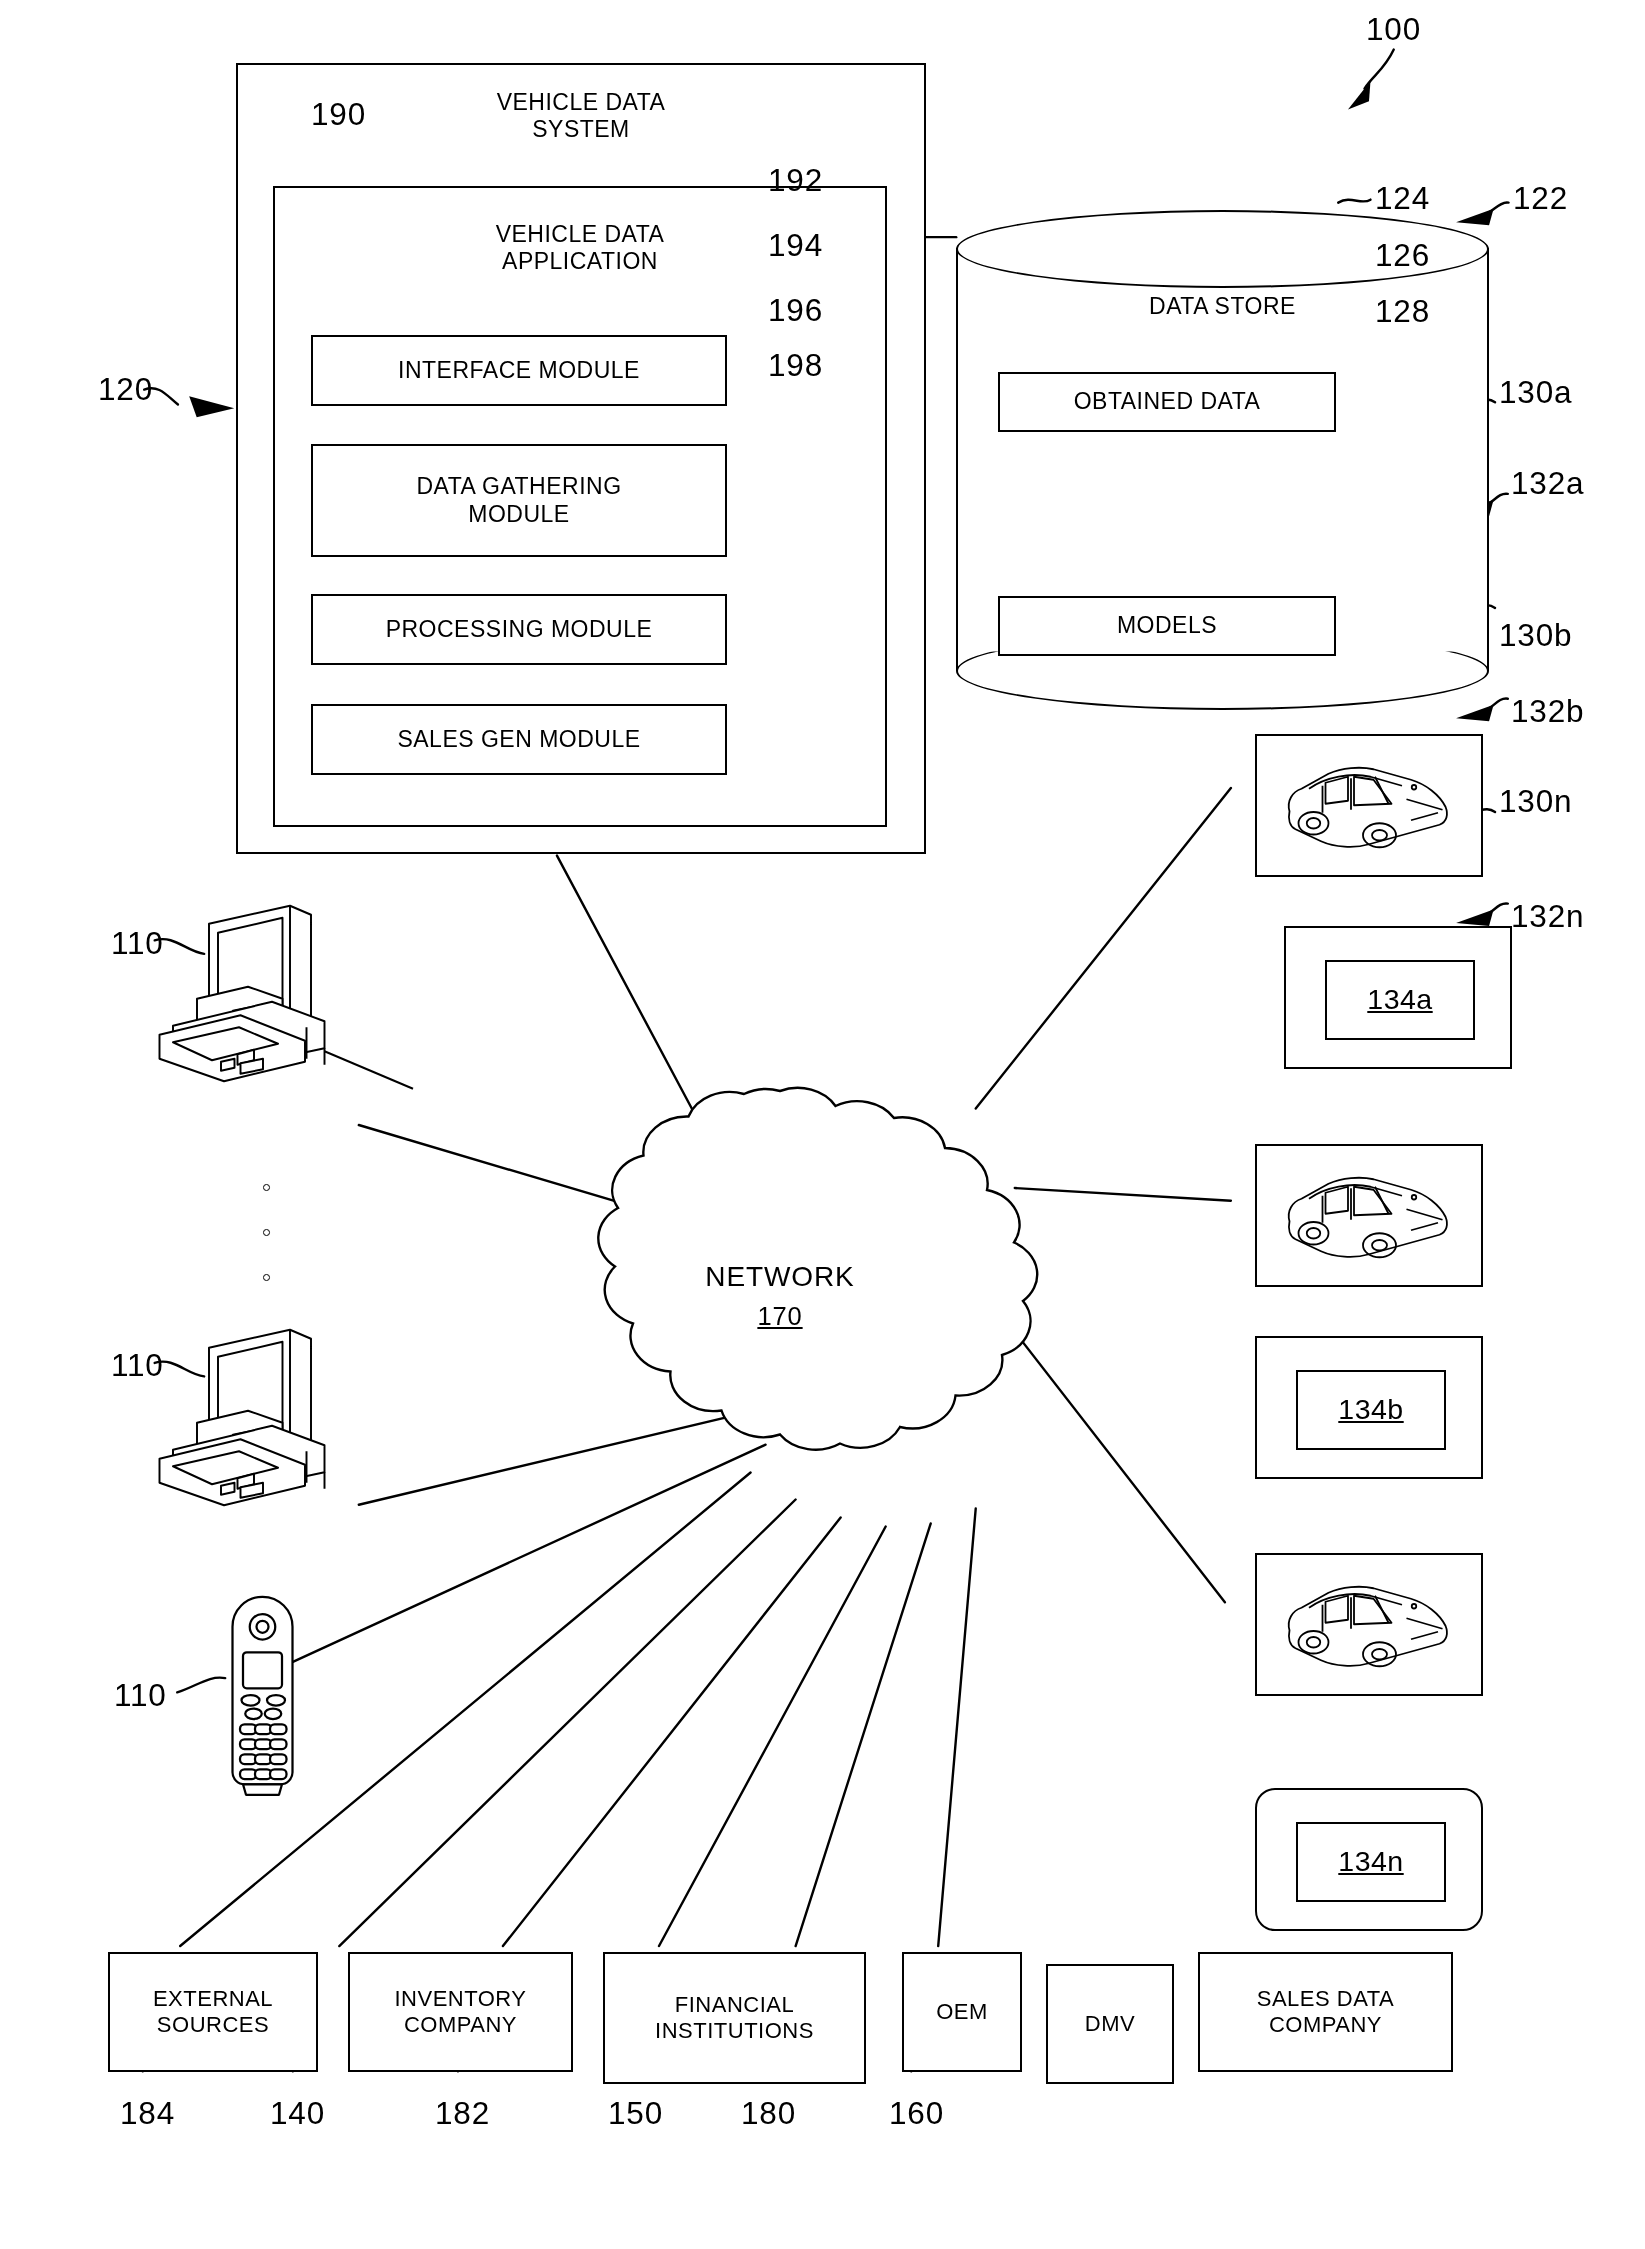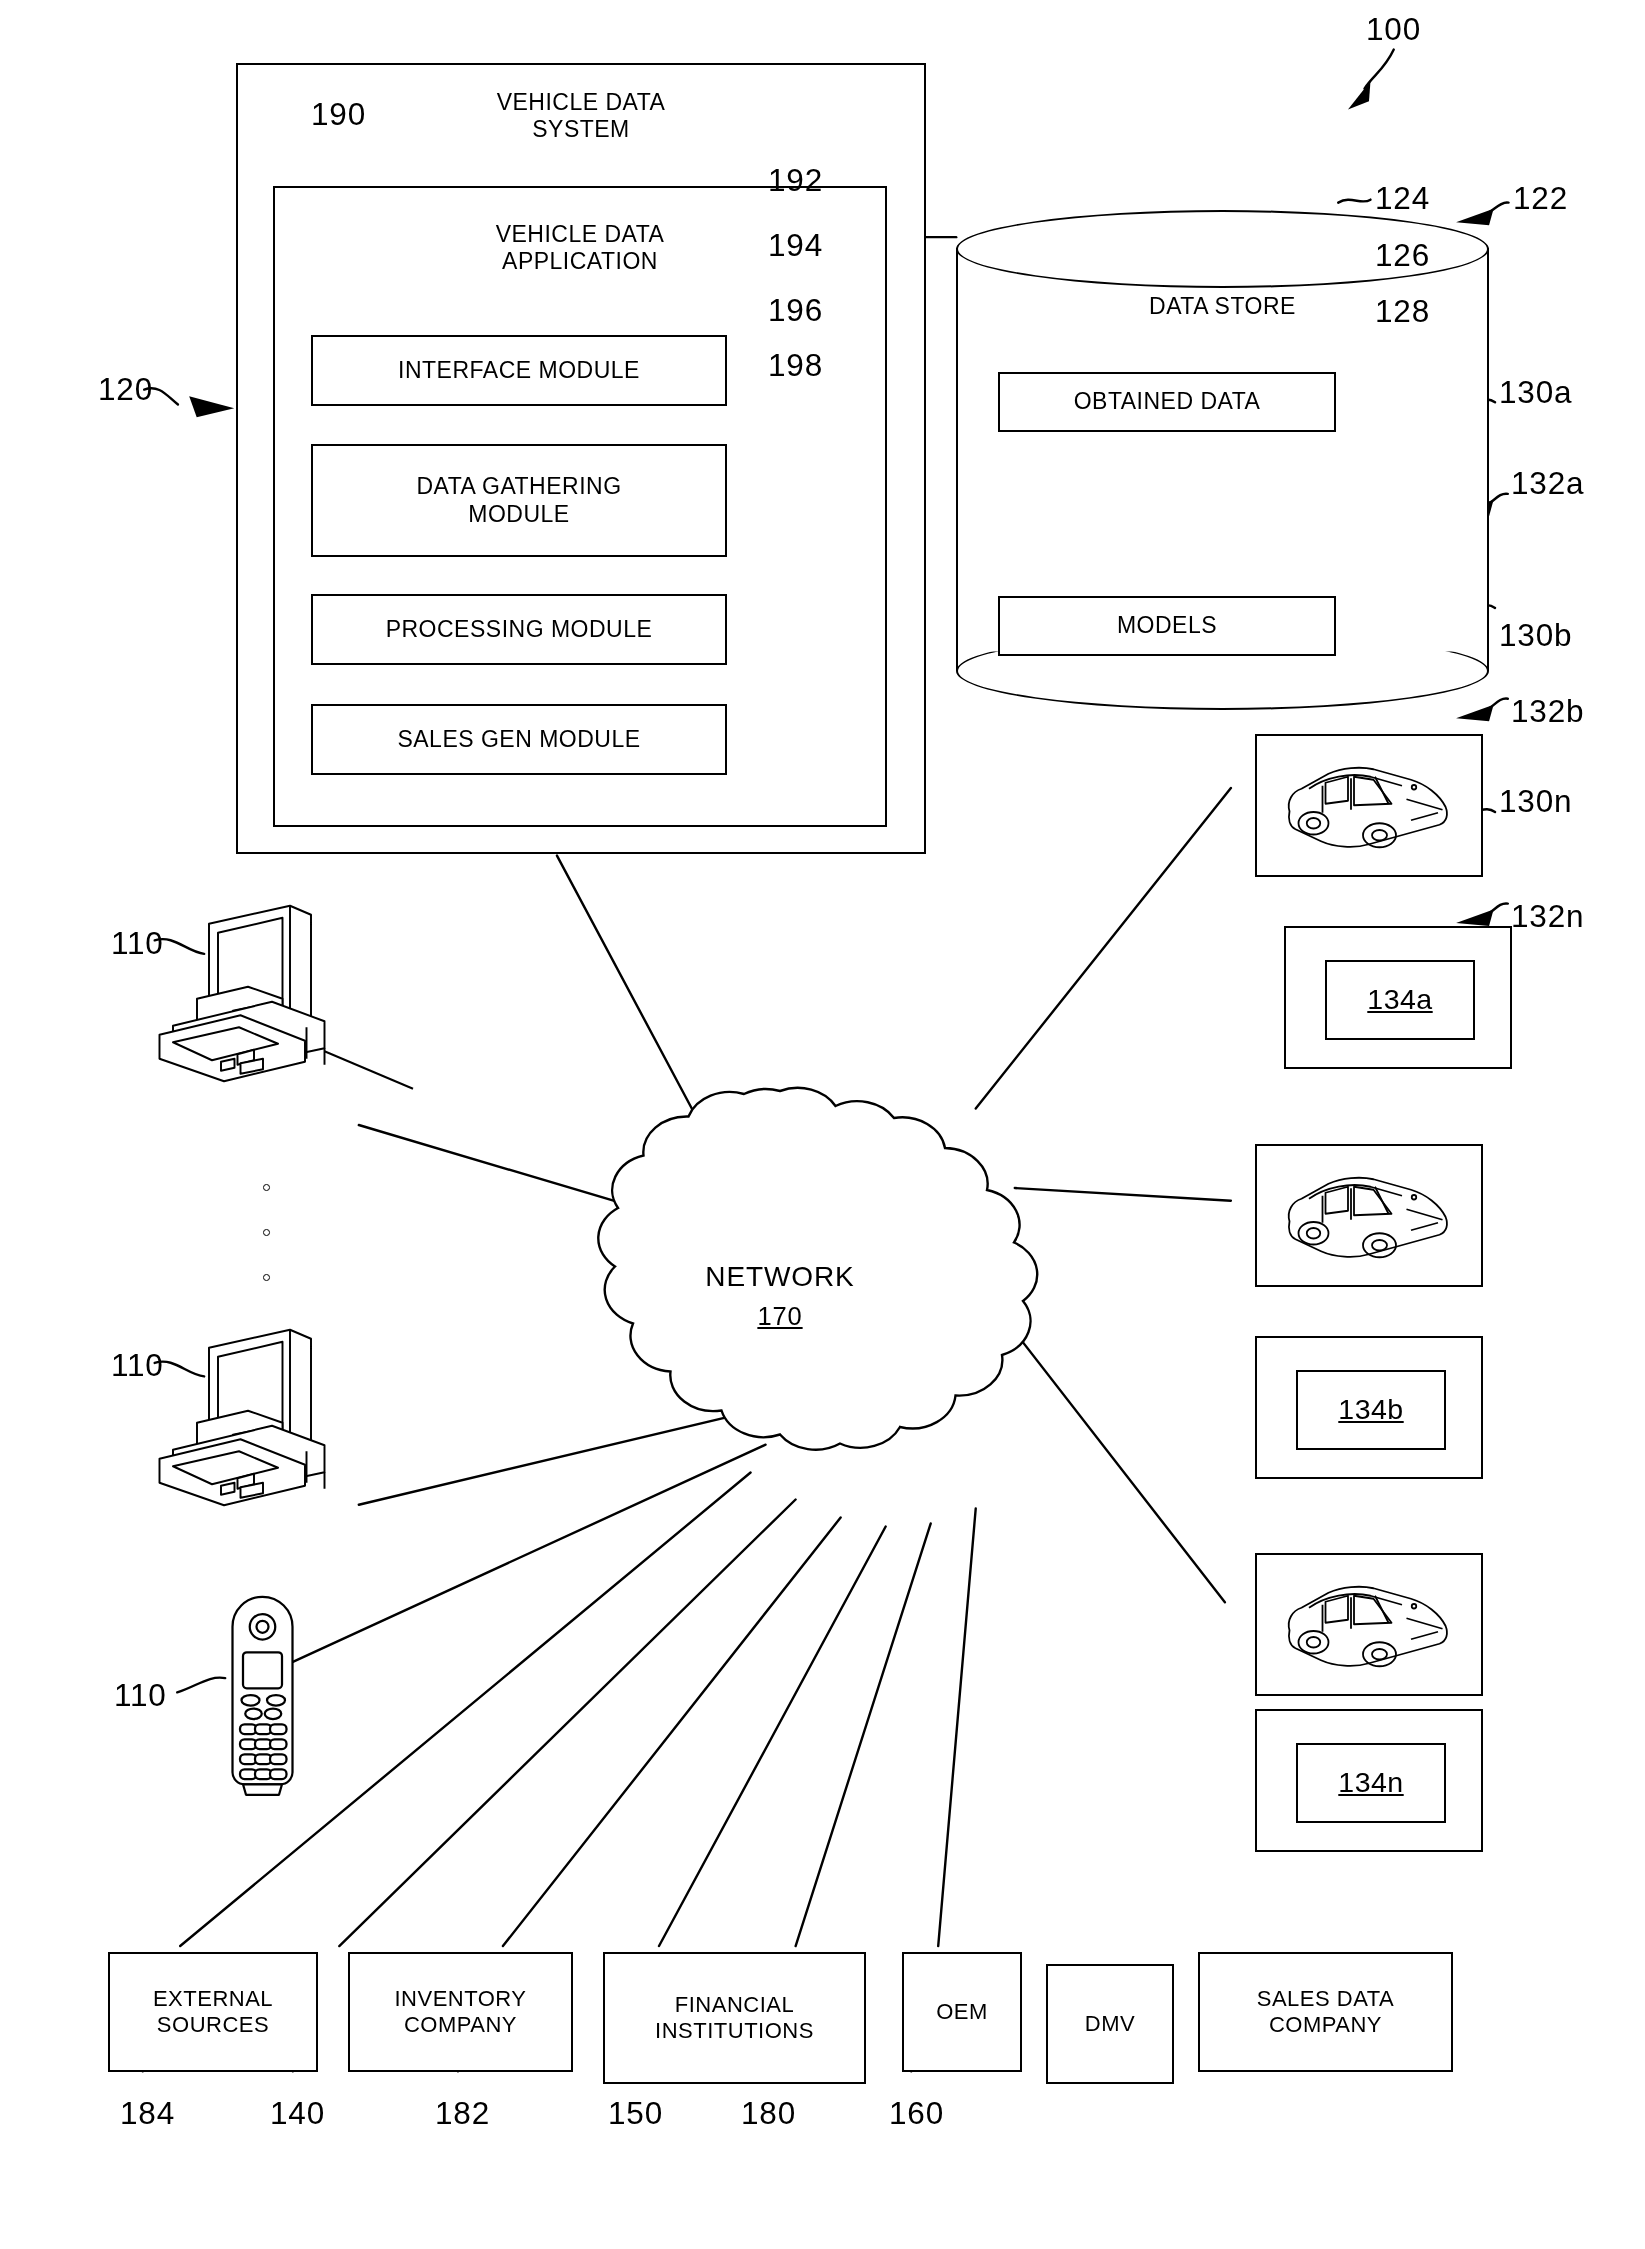--- a/index.html
+++ b/index.html
@@ -226,21 +226,21 @@
         <path d="M170,56 L218,70"></path>
         <path d="M176,84 L212,74"></path>
         <ellipse cx="46" cy="88" rx="20" ry="15"></ellipse>
         <ellipse cx="46" cy="88" rx="9" ry="7"></ellipse>
         <ellipse cx="134" cy="104" rx="22" ry="16"></ellipse>
         <ellipse cx="134" cy="104" rx="10" ry="7"></ellipse>
         <circle cx="180" cy="40" r="3"></circle>
       </g>
     </svg>
   </div>
-  <div class="box" style="left:1255px;top:1709px;width:228px;height:143px;">
+  <div class="box" style="left:1255px;top:1788px;width:228px;height:143px;border-radius:20px;">
     <div class="box" style="position:absolute;left:39px;top:31.5px;width:150px;height:80px;">
       <span class="lbl" style="font-size:28.5px;text-decoration:underline;">134n</span>
     </div>
   </div>
 
   <svg style="position:absolute;left:480px;top:1073px;width:600px;height:465px;overflow:visible;" viewBox="0 0 800 620">
     <path fill="#fff" stroke="#000" stroke-width="3.2" d="M400,24
              a58,48 0 0 1 74,20
              a58,48 0 0 1 78,16
              a58,48 0 0 1 68,40

